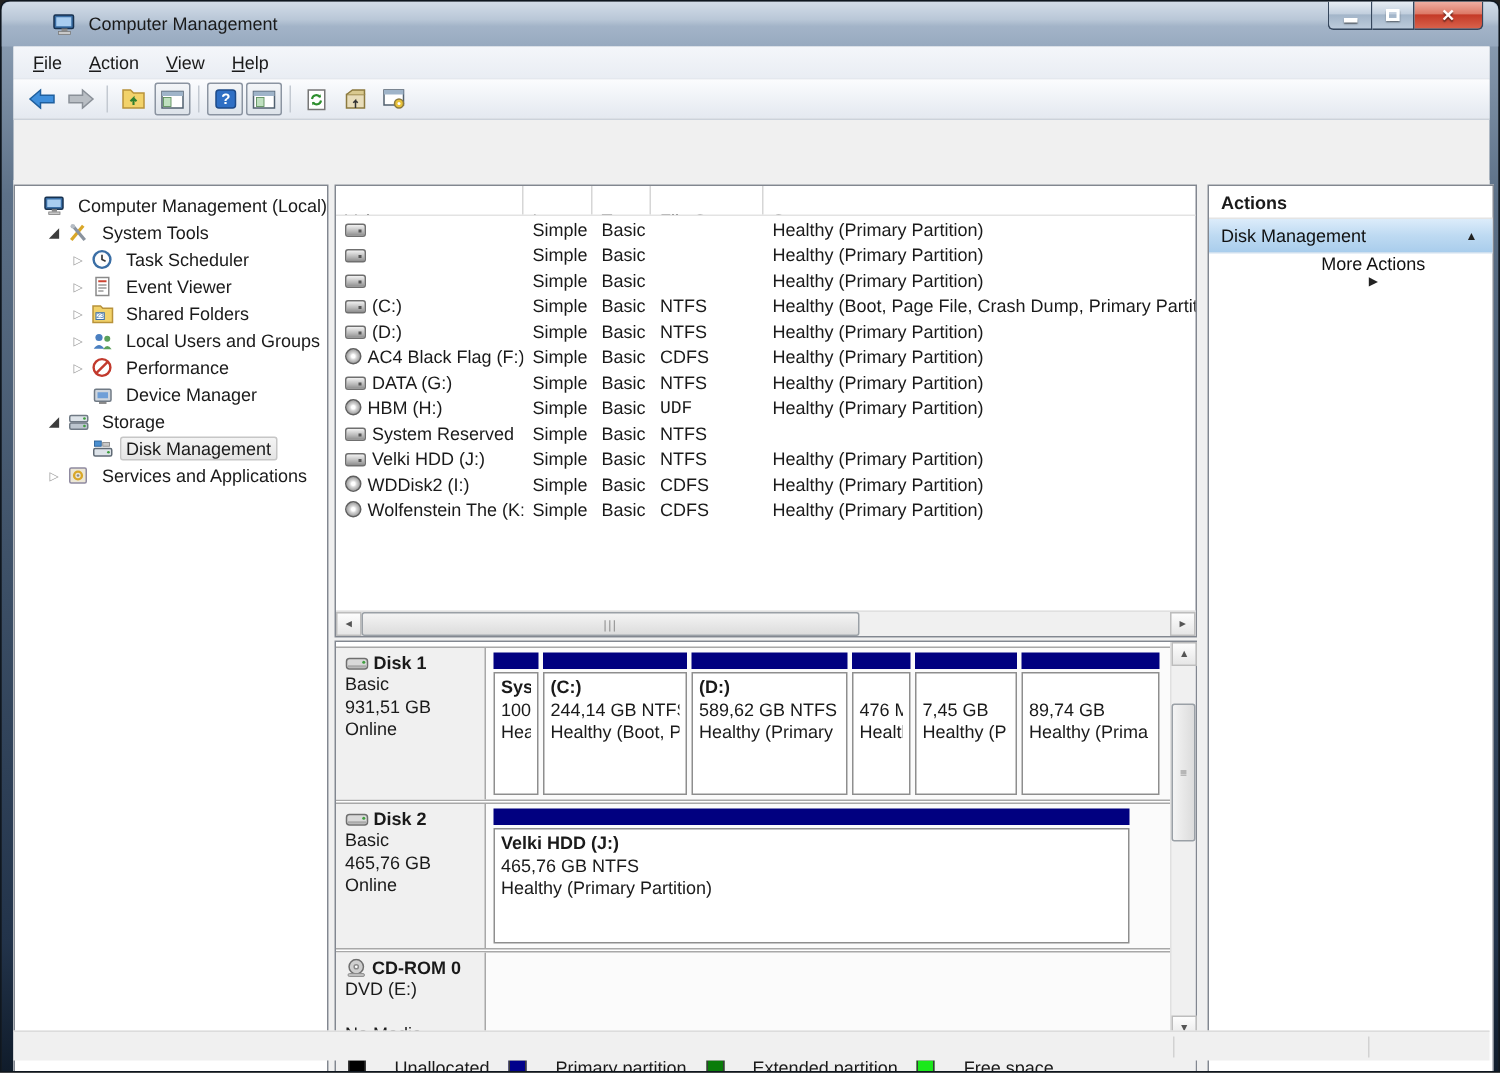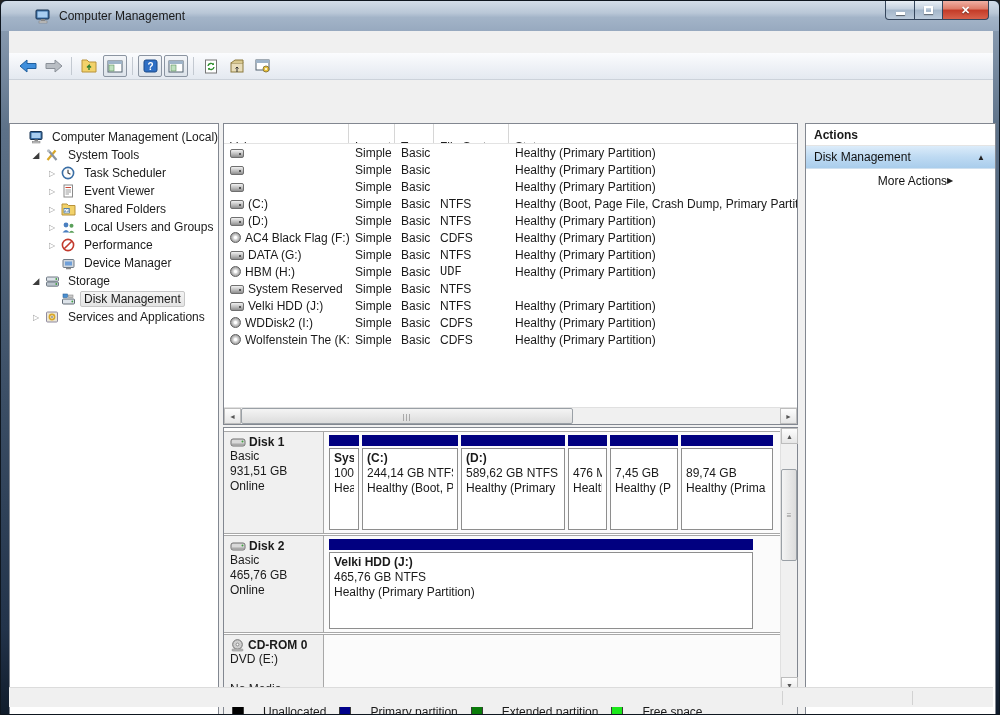--- a/index.html
+++ b/index.html
@@ -81,21 +81,21 @@
   .part-body div{height:15px;line-height:15px;white-space:nowrap;overflow:hidden;}
   .part-name{font-weight:bold;}
   .legend{position:absolute;left:0;bottom:0;width:100%;height:21px;background:#f0f0f0;border-top:1px solid #999;
     display:flex;align-items:center;gap:13px;padding-left:8px;font-size:12px;color:#1a1a1a;}
   .legend-item{display:flex;align-items:center;gap:19px;}
   .legend-swatch{width:12px;height:12px;border:1px solid #3a3a3a;}
   
   .actions-header{height:22px;padding:4px 8px 0 8px;font-size:12px;font-weight:bold;color:#1a1a1a;border-bottom:1px solid #e4e4e4;}
   .actions-group-row{height:23px;display:flex;align-items:center;justify-content:space-between;padding:0 10px 0 8px;
     background:linear-gradient(180deg,#dcecfa 0%,#bedaf2 50%,#a9cdec 100%);border-bottom:1px solid #cfe0ef;font-size:12px;color:#111;}
-  .actions-more-row{height:23px;display:flex;align-items:center;justify-content:center;padding:0 10px 0 40px;font-size:12px;color:#111;}
+  .actions-more-row{height:23px;display:flex;align-items:center;justify-content:center;padding:0 10px 0 40px;font-size:12px;color:#111;flex-direction:column;}
   .tri{font-size:8px;color:#222;}
   svg{display:block;}
 </style>
 </head>
 <body>
 
 <div class="window">
   <div class="titlebar">
     <span class="title-icon">
       <svg width="16" height="16" viewBox="0 0 16 16">
@@ -113,20 +113,26 @@
       <div class="wc-btn max">
           <span class="glyph-max"></span>
         </div>
       <div class="wc-btn close">
           <span class="glyph-close">✕</span>
         </div>
     </div>
   </div>
 
   <div class="client">
+    <div class="menubar">
+        <div class="menu-item"><u>F</u>ile</div>
+        <div class="menu-item"><u>A</u>ction</div>
+        <div class="menu-item"><u>V</u>iew</div>
+        <div class="menu-item"><u>H</u>elp</div>
+      </div>
     <div class="toolbar">
         <div class="tb-btn">
           <span>
             <svg width="18" height="14" viewBox="0 0 18 14">
               <path d="M8 1 L1 7 L8 13 L8 9.5 L17 9.5 L17 4.5 L8 4.5 Z" fill="#3f8fdc" stroke="#1f5f9e"></path>
             </svg>
           </span>
         </div>
         <div class="tb-btn">
           <span>

